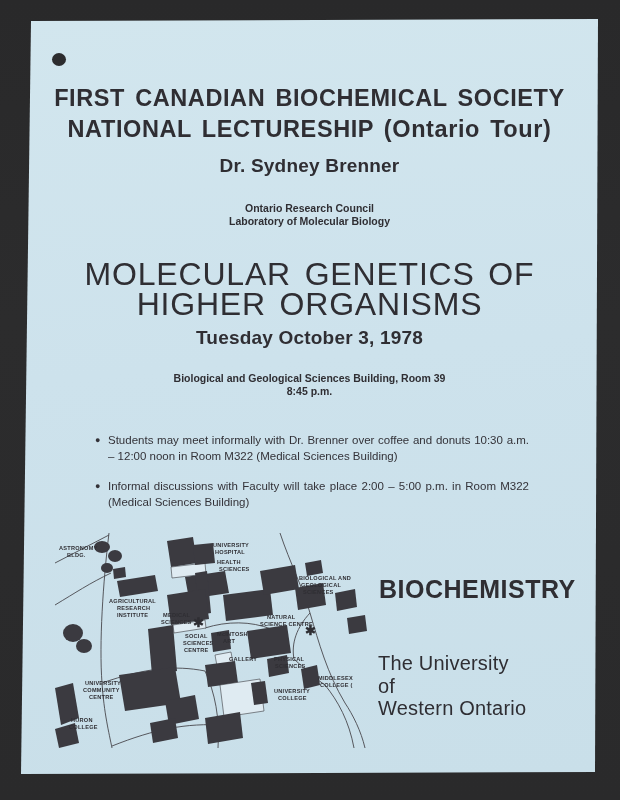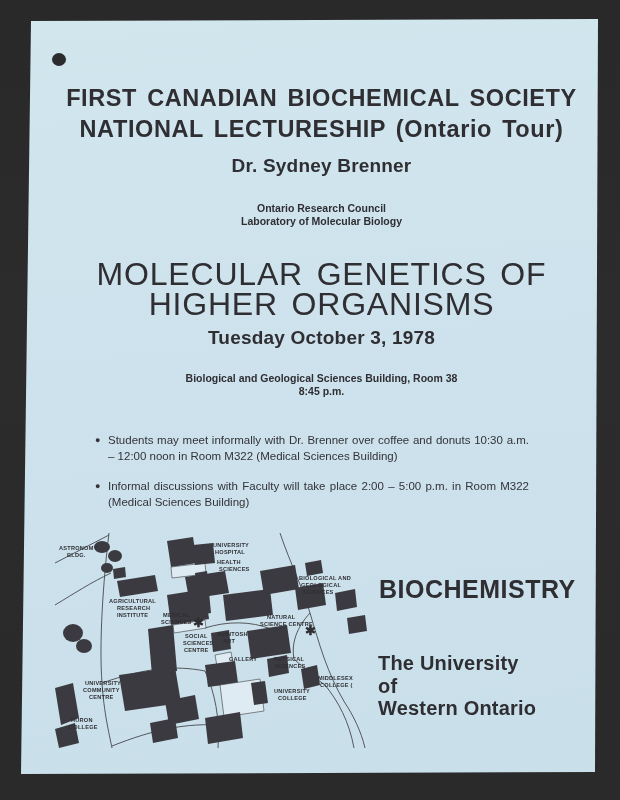--- a/index.html
+++ b/index.html
@@ -26,21 +26,21 @@
     clip-path: polygon(10px 2px, 577px 0px, 574px 753px, 0px 755px);
     color: #2f2e33;
   }
   .hole-dot {
     position: absolute;
     left: 31px; top: 34px;
     width: 14px; height: 13px;
     border-radius: 50%;
     background: #2c2c2e;
   }
-  .center-col { position: absolute; left: 12px; width: 577px; text-align: center; }
+  .center-col { position: absolute; left: 0; width: 577px; text-align: center; }
   .main-title {
     top: 64px;
     font-size: 23.5px;
     font-weight: bold;
     letter-spacing: 0.6px;
     line-height: 31px;
     word-spacing: 3px;
   }
   .speaker {
     top: 136px;
@@ -117,21 +117,21 @@
     position: absolute;
     left: 358px; top: 556px;
     font-size: 25px;
     font-weight: bold;
     letter-spacing: 0.5px;
   }
   .institution {
     position: absolute;
     left: 357px; top: 633px;
     font-size: 20px;
-    font-weight: bold;
+    font-weight: normal;
     line-height: 22.5px;
     letter-spacing: 0.2px;
   }
   .road { fill: none; stroke: #48474d; stroke-width: 0.9; }
   .bldg { fill: #3b3a40; }
   .bldg-lite { fill: #dfebf2; stroke: #3b3a40; stroke-width: 0.6; }
 </style>
 </head>
 <body>
 
@@ -154,21 +154,21 @@
   </div>
 
   <div class="center-col lecture-title">
     <div>MOLECULAR GENETICS OF</div>
     <div>HIGHER ORGANISMS</div>
   </div>
 
   <div class="center-col date-line">Tuesday October 3, 1978</div>
 
   <div class="center-col venue">
-    <div>Biological and Geological Sciences Building, Room 38</div>
+    <div>Biological and Geological Sciences Building, Room 39</div>
     <div>8:45 p.m.</div>
   </div>
 
   <ul class="notes">
     <li>
       <span class="dot">●</span>
       <span>Students may meet informally with Dr. Brenner over coffee and donuts 10:30 a.m. – 12:00 noon in Room M322 (Medical Sciences Building)</span>
     </li>
     <li>
       <span class="dot">●</span>

